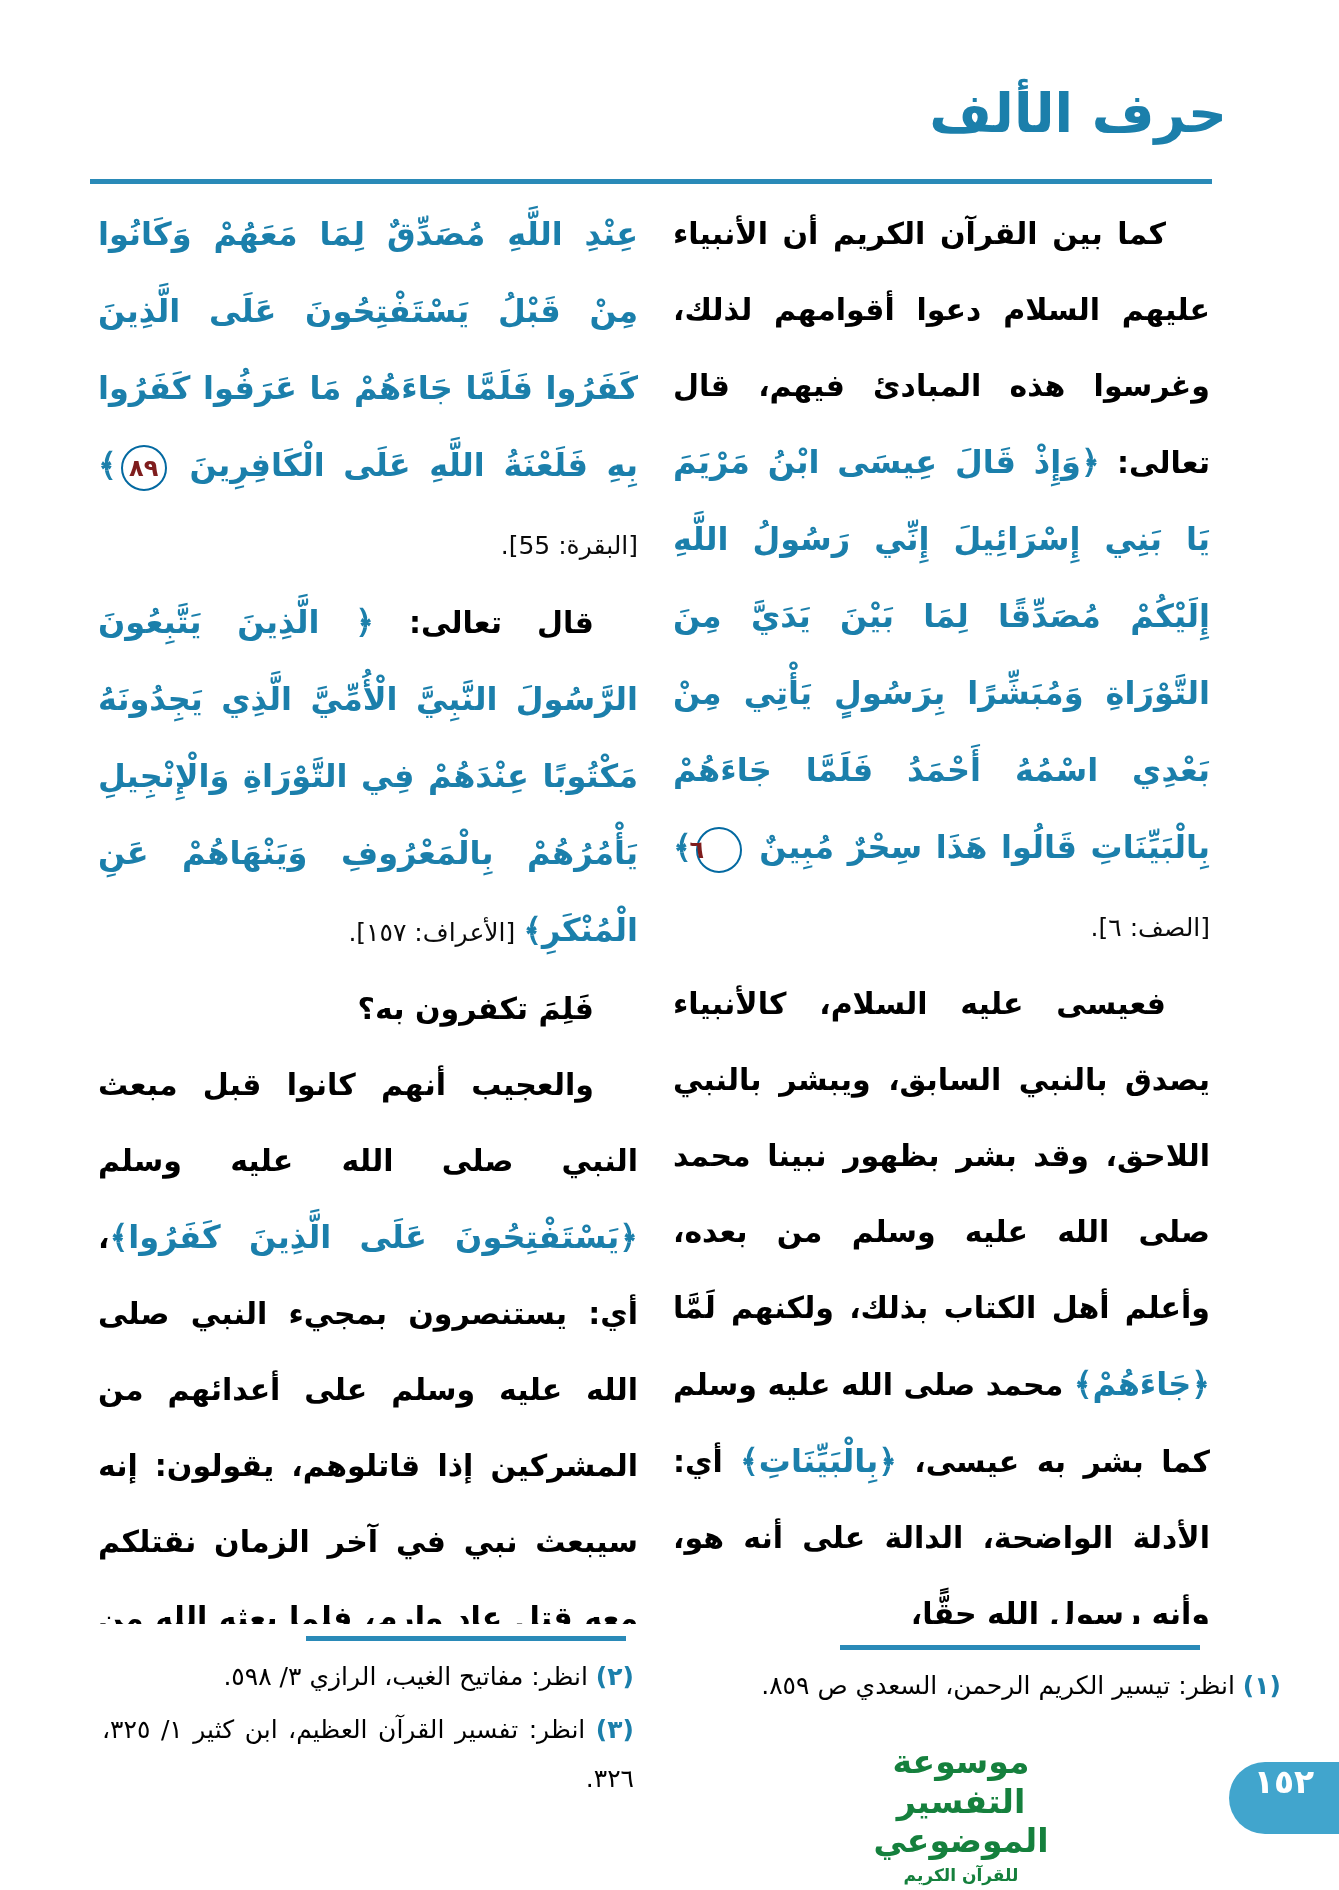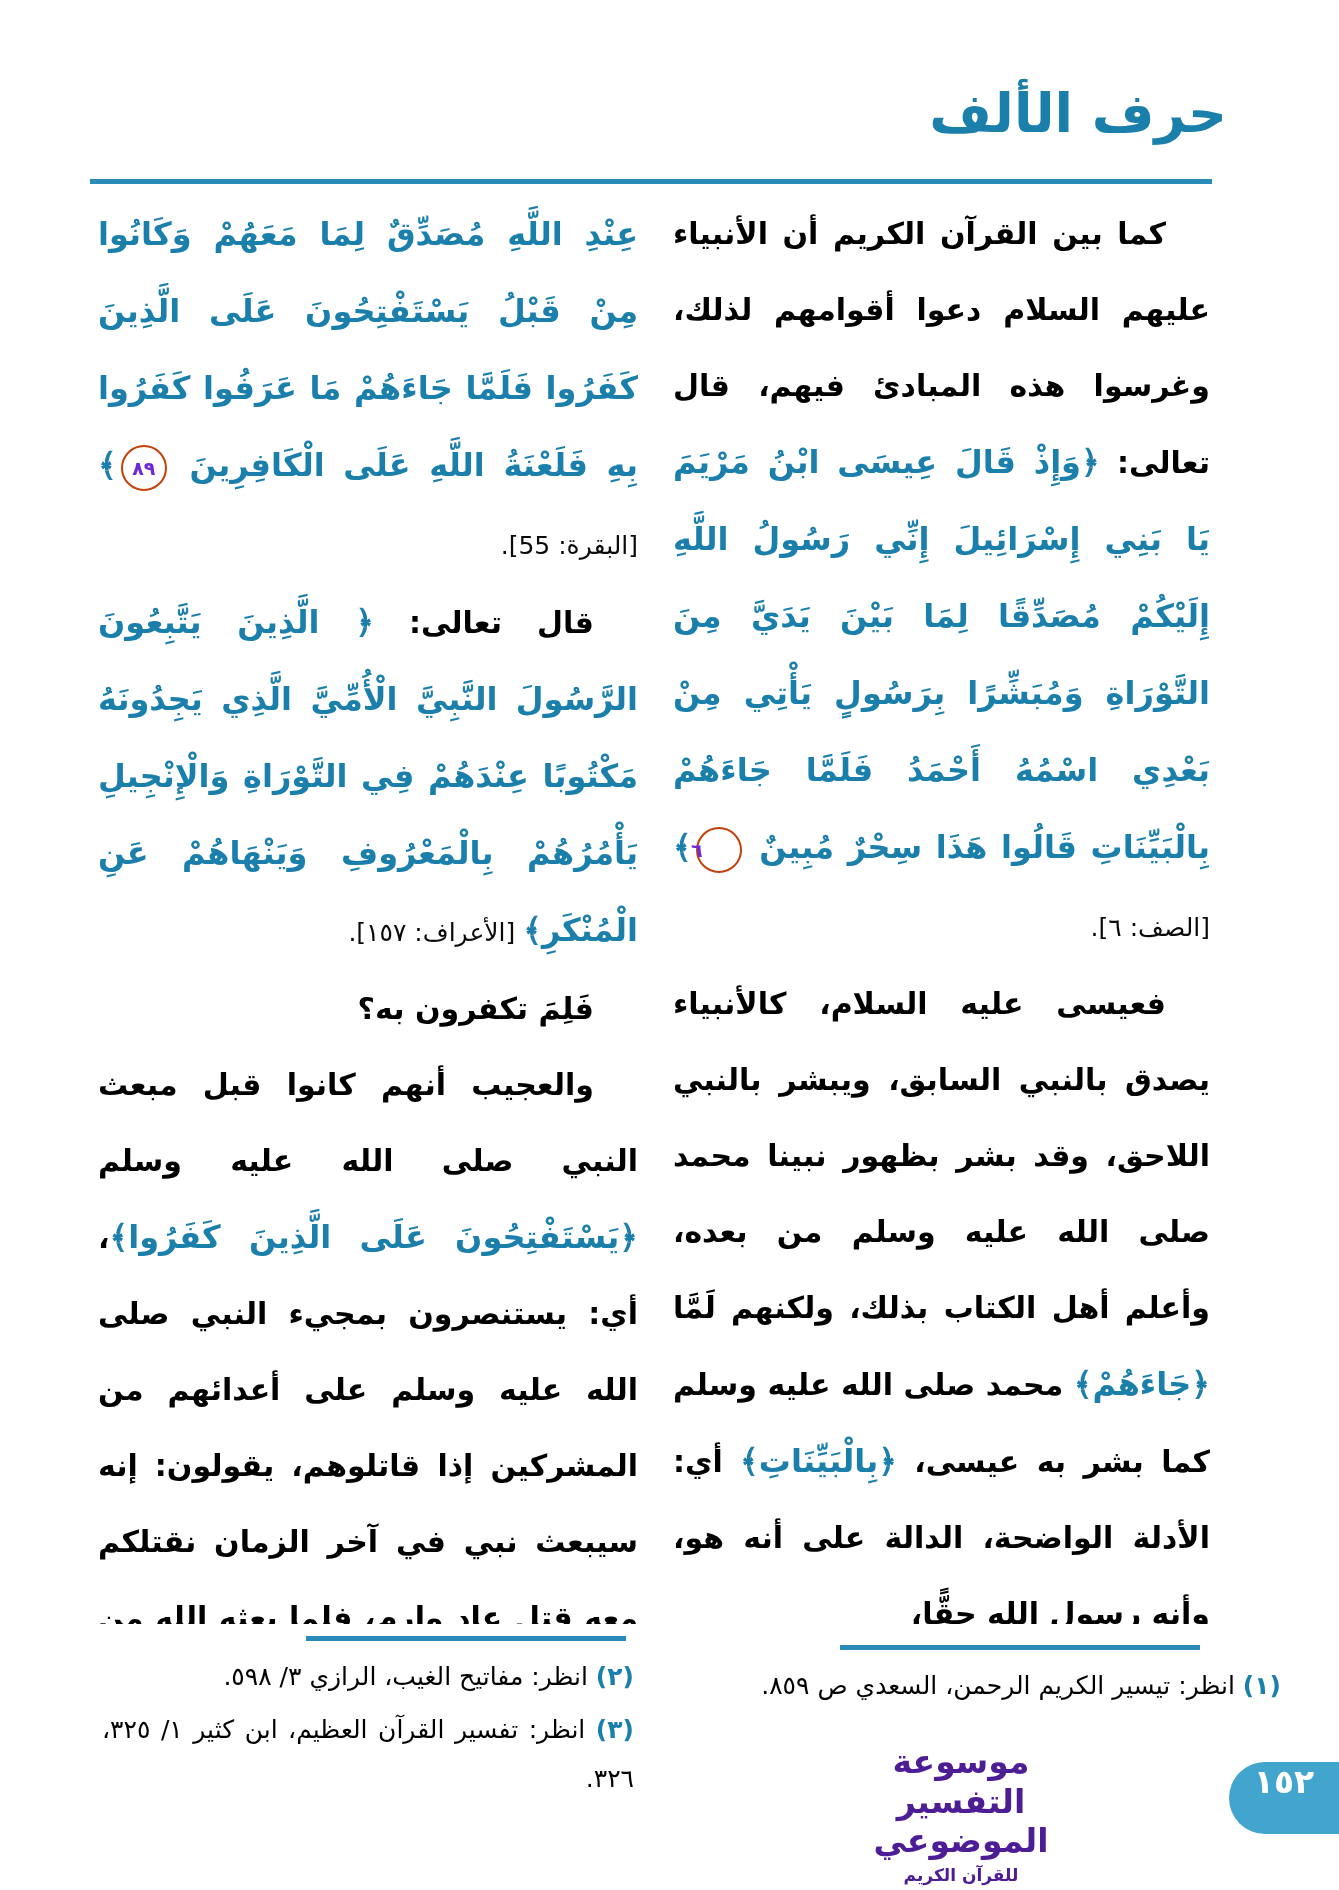--- a/index.html
+++ b/index.html
@@ -22,39 +22,39 @@
   }
   .col-right{left:693px;width:537px;}
   .col-left{left:118px;width:540px;}
   .col p{margin:0;}
   .col p.ind{text-indent:44px;}
   .quran{color:#1b7fab;font-size:32px;}
   .cite{font-weight:normal;font-size:25px;color:#0a0a0a;}
   .fnref{color:#1b7fab;font-size:19px;vertical-align:super;font-weight:bold;line-height:0;}
   .ayah{
     display:inline-flex;align-items:center;justify-content:center;
-    width:42px;height:42px;border:2px solid #c2410c;border-radius:50%;
-    color:#6d28d9;font-size:19px;font-weight:bold;vertical-align:middle;line-height:normal;
+    width:42px;height:42px;border:2px solid #0369a1;border-radius:50%;
+    color:#7f1d1d;font-size:24px;font-weight:bold;vertical-align:middle;line-height:normal;
     margin:0 4px;
   }
   
   .fnblock{
     position:absolute;font-size:25px;font-weight:normal;line-height:1.95;
     color:#000;text-align:justify;
   }
   .fnblock-right{left:693px;width:612px;top:1645px;}
   .fnblock-left{left:118px;width:540px;top:1636px;}
   .fn-sep{height:5px;background:#2a8ab8;margin-bottom:12px;}
   .fnblock-right .fn-sep{width:360px;margin-right:85px;margin-left:auto;}
   .fnblock-left .fn-sep{width:320px;margin-right:12px;margin-left:auto;}
   .fn-item{margin:4px;}
   .fn-num{color:#1b7fab;font-weight:bold;}
   
   .logo{
-    position:absolute;left:850px;width:262px;top:1742px;text-align:center;color:#4c1d95;
+    position:absolute;left:850px;width:262px;top:1742px;text-align:center;color:#15803d;
   }
   .logo-l1{font-size:33px;font-weight:bold;line-height:1.2;}
   .logo-l2{font-size:17px;font-weight:bold;margin-top:4px;}
   .badge{
     position:absolute;right:0;top:1762px;width:110px;height:72px;background:#41a5cd;
     border-radius:40px 0 0 40px;display:flex;align-items:flex-start;justify-content:center;
     color:#ffffff;font-size:33px;font-weight:bold;letter-spacing:5px;
   }
 </style>
 </head>

